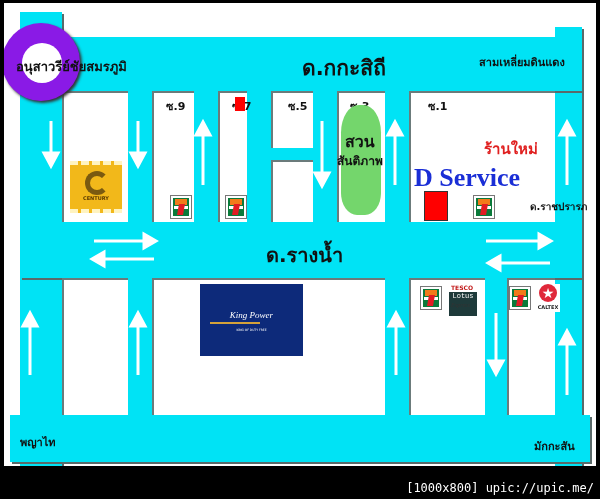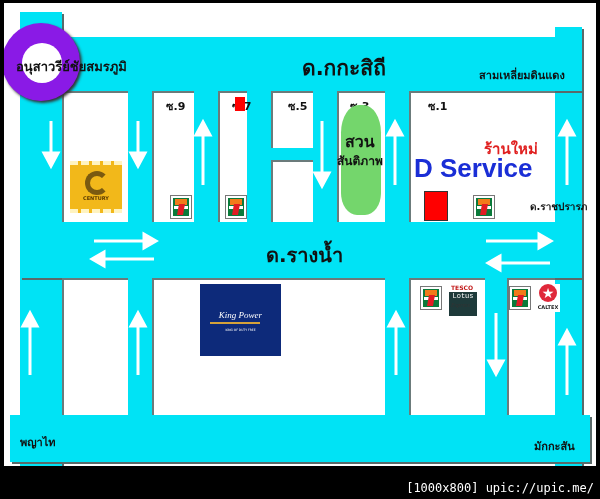--- a/index.html
+++ b/index.html
@@ -48,40 +48,40 @@
   <div class="block" style="left:58px;top:275px;width:66px;height:137px;"></div>
   <div class="block" style="left:148px;top:275px;width:233px;height:137px;"></div>
   <div class="block" style="left:405px;top:275px;width:76px;height:137px;"></div>
   <div class="block" style="left:503px;top:275px;width:48px;height:137px;"></div>
 
   <div style="position:absolute;left:-2px;top:20px;width:78px;height:78px;border-radius:50%;background:#8a1ae6;box-shadow:2px 2px 3px #333;"></div>
   <div style="position:absolute;left:18px;top:40px;width:40px;height:40px;border-radius:50%;background:#fff;"></div>
   <div class="lbl" style="left:12px;top:53px;font-size:13px;text-align:center;">อนุสาวรีย์ชัยสมรภูมิ</div>
 
   <div class="lbl" style="left:298px;top:48px;font-size:21px;">ด.กกะสิถี</div>
-  <div class="lbl" style="left:475px;top:63px;font-size:11px;text-align:center;">สามเหลี่ยมดินแดง</div>
+  <div class="lbl" style="left:475px;top:50px;font-size:11px;text-align:center;">สามเหลี่ยมดินแดง</div>
   <div class="lbl" style="left:262px;top:236px;font-size:20px;">ด.รางน้ำ</div>
   <div class="lbl" style="left:16px;top:430px;font-size:11px;">พญาไท</div>
   <div class="lbl" style="left:530px;top:434px;font-size:11px;">มักกะสัน</div>
   <div class="lbl" style="left:526px;top:196px;font-size:10px;">ด.ราชปรารภ</div>
 
   <div class="lbl soi" style="left:124px;top:94px;">ซ.9</div>
   <div class="lbl soi" style="left:190px;top:94px;">ซ.7</div>
   <div class="lbl soi" style="left:246px;top:94px;">ซ.5</div>
   <div class="lbl soi" style="left:308px;top:94px;">ซ.3</div>
   <div class="lbl soi" style="left:386px;top:94px;">ซ.1</div>
 
   <div style="position:absolute;left:231px;top:94px;width:10px;height:14px;background:#ff0000;"></div>
 
   <div style="position:absolute;left:337px;top:102px;width:40px;height:110px;background:#74d66c;border-radius:45% 45% 40% 40% / 25% 25% 20% 20%;"></div>
   <div class="lbl" style="left:341px;top:126px;font-size:16px;">สวน</div>
   <div class="lbl" style="left:333px;top:148px;font-size:12px;text-align:center;">สันติภาพ</div>
 
   <div class="lbl" style="left:480px;top:134px;font-size:15px;color:#e02020;">ร้านใหม่</div>
-  <div class="lbl" style="left:410px;top:150px;font-size:26px;color:#1a2ed6;font-family:Liberation Sans, sans-serif;">D Service</div>
+  <div class="lbl" style="left:410px;top:160px;font-size:26px;color:#1a2ed6;font-family:Liberation Serif, serif;">D Service</div>
   <div style="position:absolute;left:420px;top:188px;width:22px;height:28px;background:#ff0000;border:1px solid #333;"></div>
 
   <div style="position:absolute;left:66px;top:158px;width:52px;height:52px;background:#f2b81a;border-top:4px dashed #fff3c0;border-bottom:4px dashed #fff3c0;box-sizing:border-box;">
     <div style="position:absolute;left:15px;top:6px;width:14px;height:14px;border:5px solid #7a5a10;border-right-color:transparent;border-radius:50%;"></div>
     <div style="position:absolute;left:0;right:0;top:30px;text-align:center;font-size:5px;font-weight:bold;color:#5a3a00;">CENTURY</div>
   </div>
 
   <div class="seven" style="left:166px;top:192px;">
       <div class="s1"></div>
       <div class="s2"></div>
@@ -117,21 +117,21 @@
     <div style="position:absolute;left:2px;top:0;font-size:6px;font-weight:bold;color:#c21a1a;">TESCO</div>
     <div style="position:absolute;left:0;top:8px;width:28px;height:24px;background:#1e3a3a;color:#fff;font-size:7px;line-height:8px;text-align:center;font-family:Liberation Mono, monospace;">Lotus</div>
     <div style="position:absolute;left:2px;top:18px;font-size:6px;font-style:italic;color:#333;font-family:'Liberation Serif',serif;">Express</div>
   </div>
 
   <div style="position:absolute;left:532px;top:281px;width:24px;height:28px;background:#fff;">
     <div style="position:absolute;left:3px;top:0;width:18px;height:18px;border-radius:50%;background:#e0283a;color:#fff;font-size:14px;line-height:18px;text-align:center;">★</div>
     <div style="position:absolute;left:0;top:20px;width:24px;text-align:center;font-size:5px;font-weight:bold;color:#222;">CALTEX</div>
   </div>
 
-  <div style="position:absolute;left:196px;top:281px;width:81px;height:72px;background:#0d2a7a;">
+  <div style="position:absolute;left:196px;top:281px;width:103px;height:72px;background:#0d2a7a;">
     <div style="position:absolute;left:0;right:0;top:26px;text-align:center;font-size:9px;font-style:italic;color:#fff;font-family:'Liberation Serif',serif;">King Power</div>
     <div style="position:absolute;left:10px;top:38px;width:50px;height:2px;background:#d4a23a;"></div>
     <div style="position:absolute;left:0;right:0;top:44px;text-align:center;font-size:3px;color:#fff;">KING OF DUTY FREE</div>
   </div>
 
   <svg style="position:absolute;left:0;top:0;" width="592" height="463" viewBox="0 0 592 463">
     <g stroke="#fff" stroke-width="3" fill="#fff">
 
       <g>
           <line x1="47" y1="118" x2="47" y2="160"></line>

